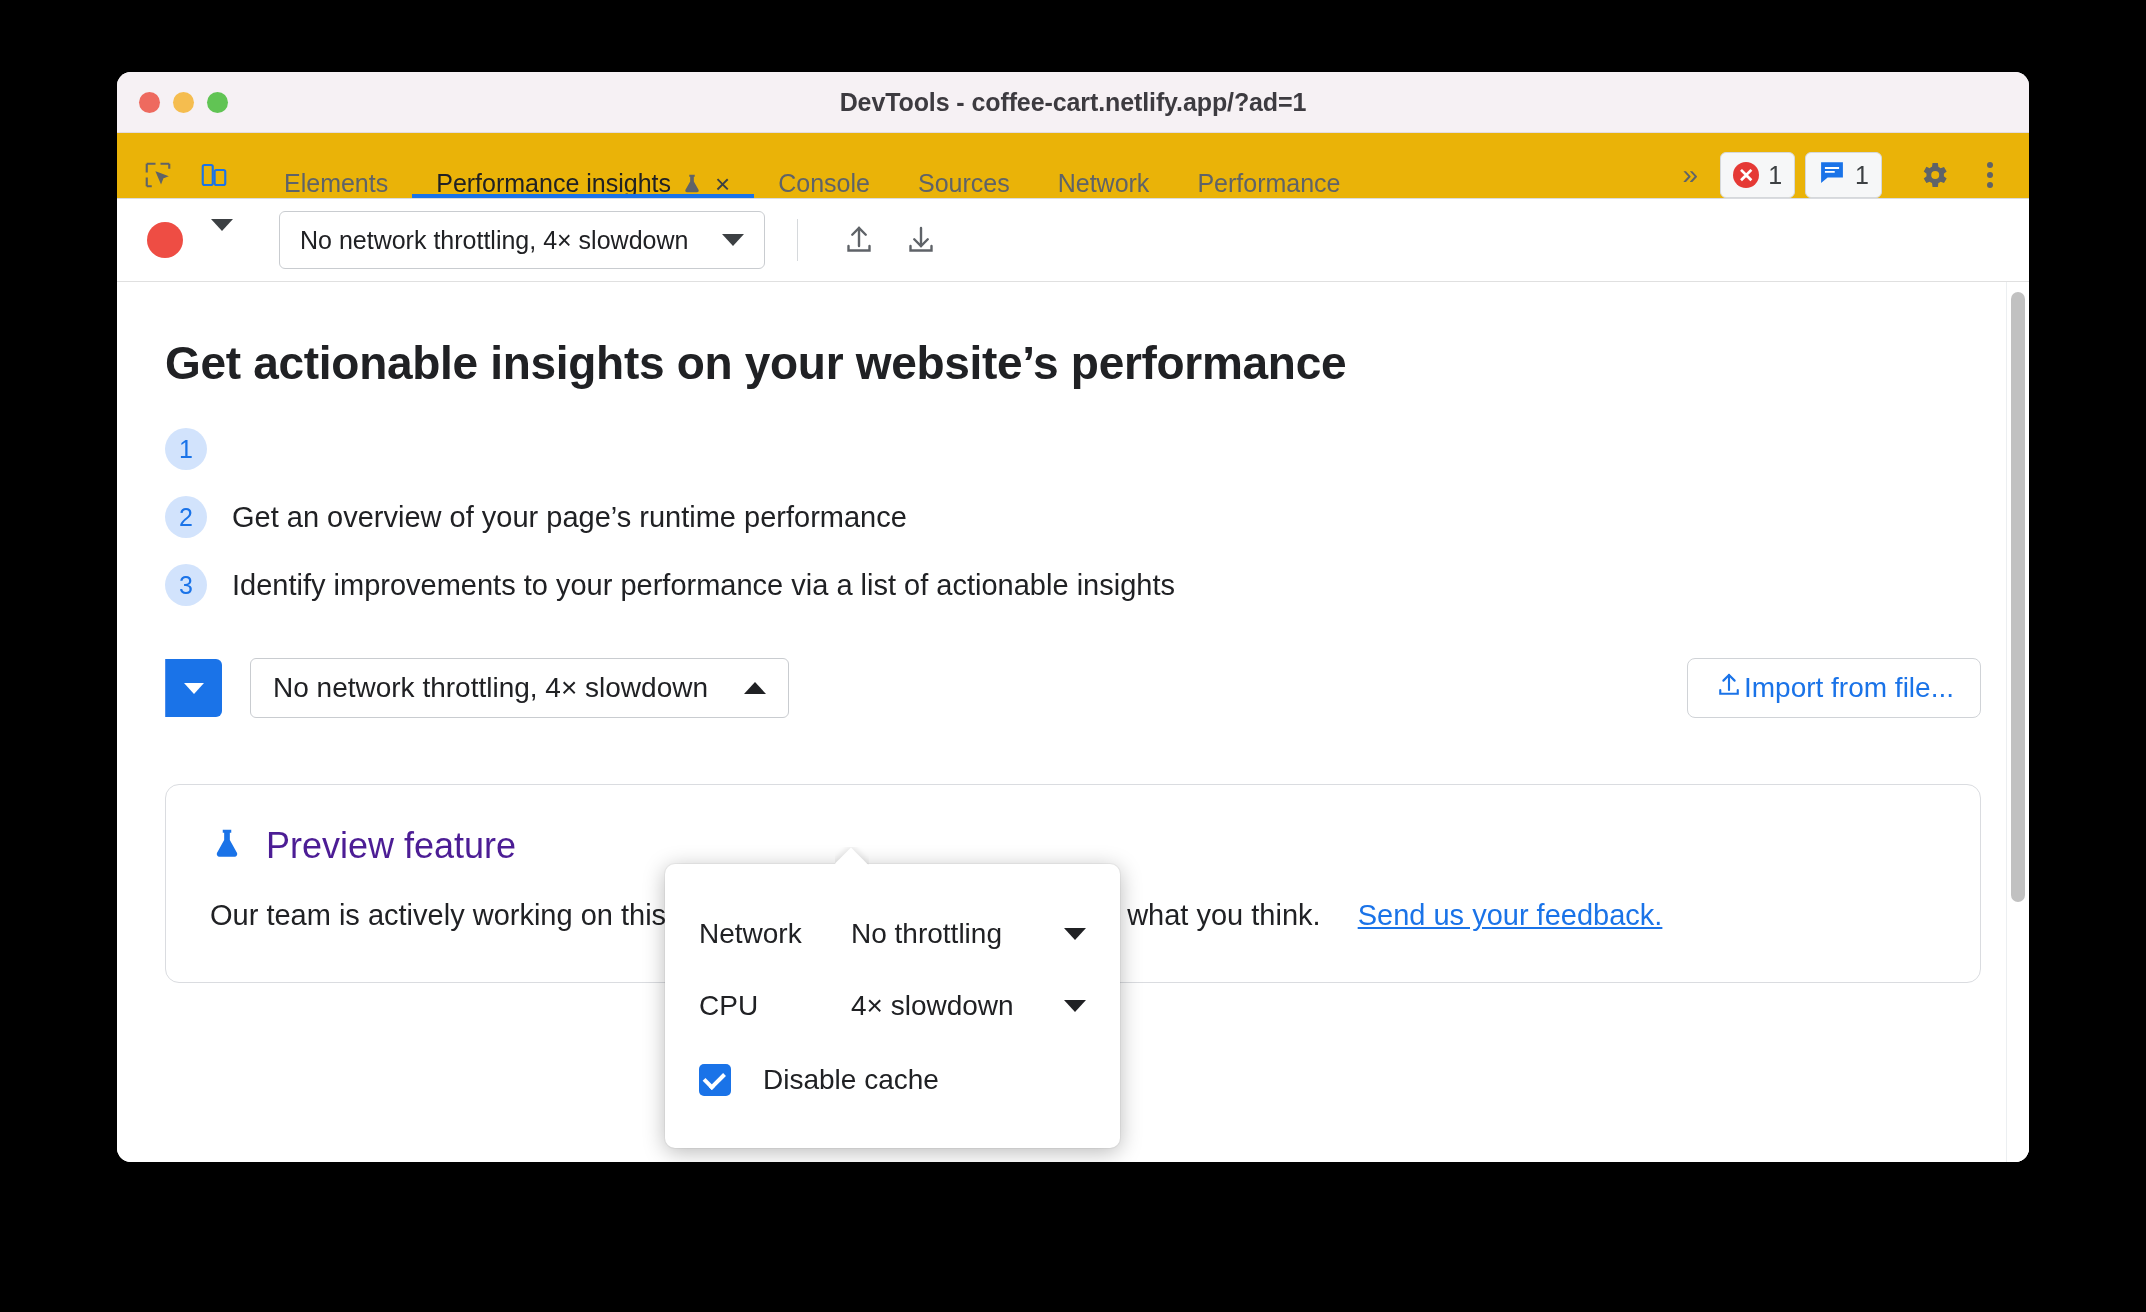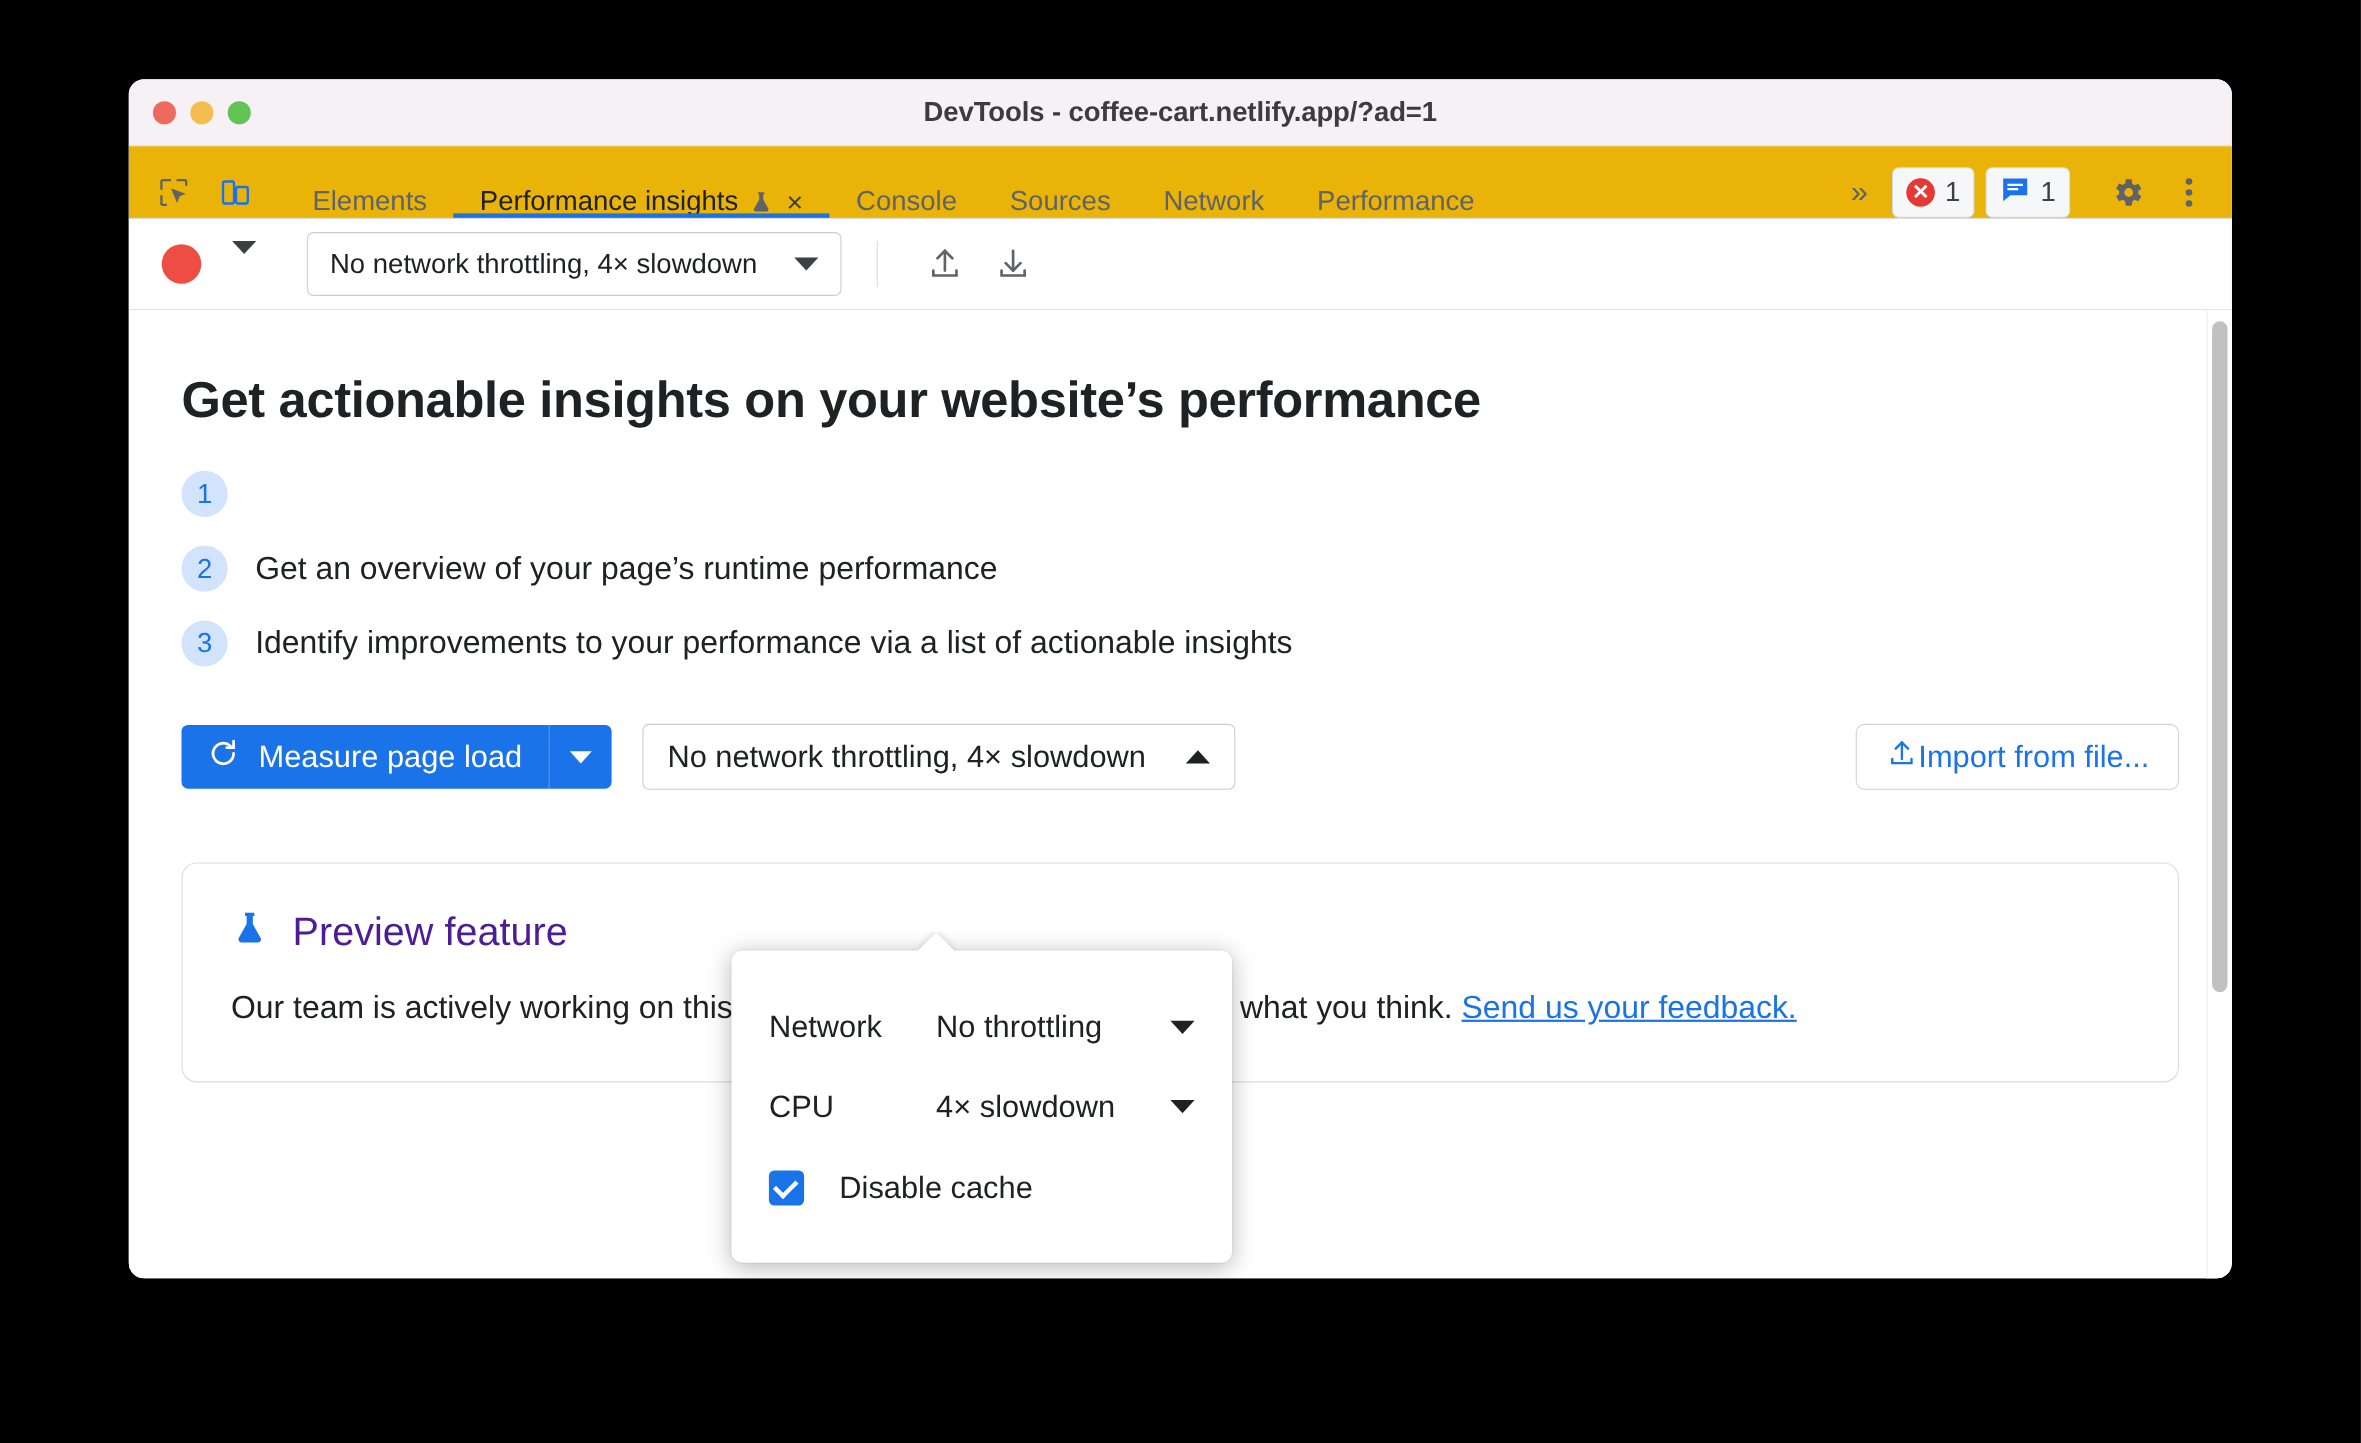--- a/index.html
+++ b/index.html
@@ -334,20 +334,21 @@
   }
   .preview-body {
     margin-top: 28px;
     font-size: 29px;
     line-height: 1.4;
     color: #202124;
   }
   .preview-body a {
     color: #1a73e8;
     text-decoration: underline;
+    margin-left: 29px;
   }
 
   
   .popup {
     position: absolute;
     left: 548px;
     top: 792px;
     width: 455px;
     background: #ffffff;
     border-radius: 10px;
@@ -561,29 +562,20 @@
             <span class="step-num">2</span>
             <span class="step-text">Get an overview of your page’s runtime performance</span>
           </li>
           <li>
             <span class="step-num">3</span>
             <span class="step-text">Identify improvements to your performance via a list of actionable insights</span>
           </li>
         </ol>
 
         <div class="actions">
-          <div class="measure-btn">
-            <span>
-              <svg width="32" height="32" viewBox="0 0 24 24" fill="none" stroke="#ffffff" stroke-width="1.9" stroke-linecap="round">
-                <path d="M19 12a7 7 0 1 1-2.2-5.1"></path>
-                <path d="M19 3.5V8h-4.6"></path>
-              </svg>
-            </span>
-            <span>Measure page load</span>
-          </div>
           <div class="measure-split">
             <span class="caret-down white"></span>
           </div>
 
           <div class="throttle-select">
             <span>No network throttling, 4× slowdown</span>
             <span class="caret-up"></span>
           </div>
 
           <div class="import-btn">

